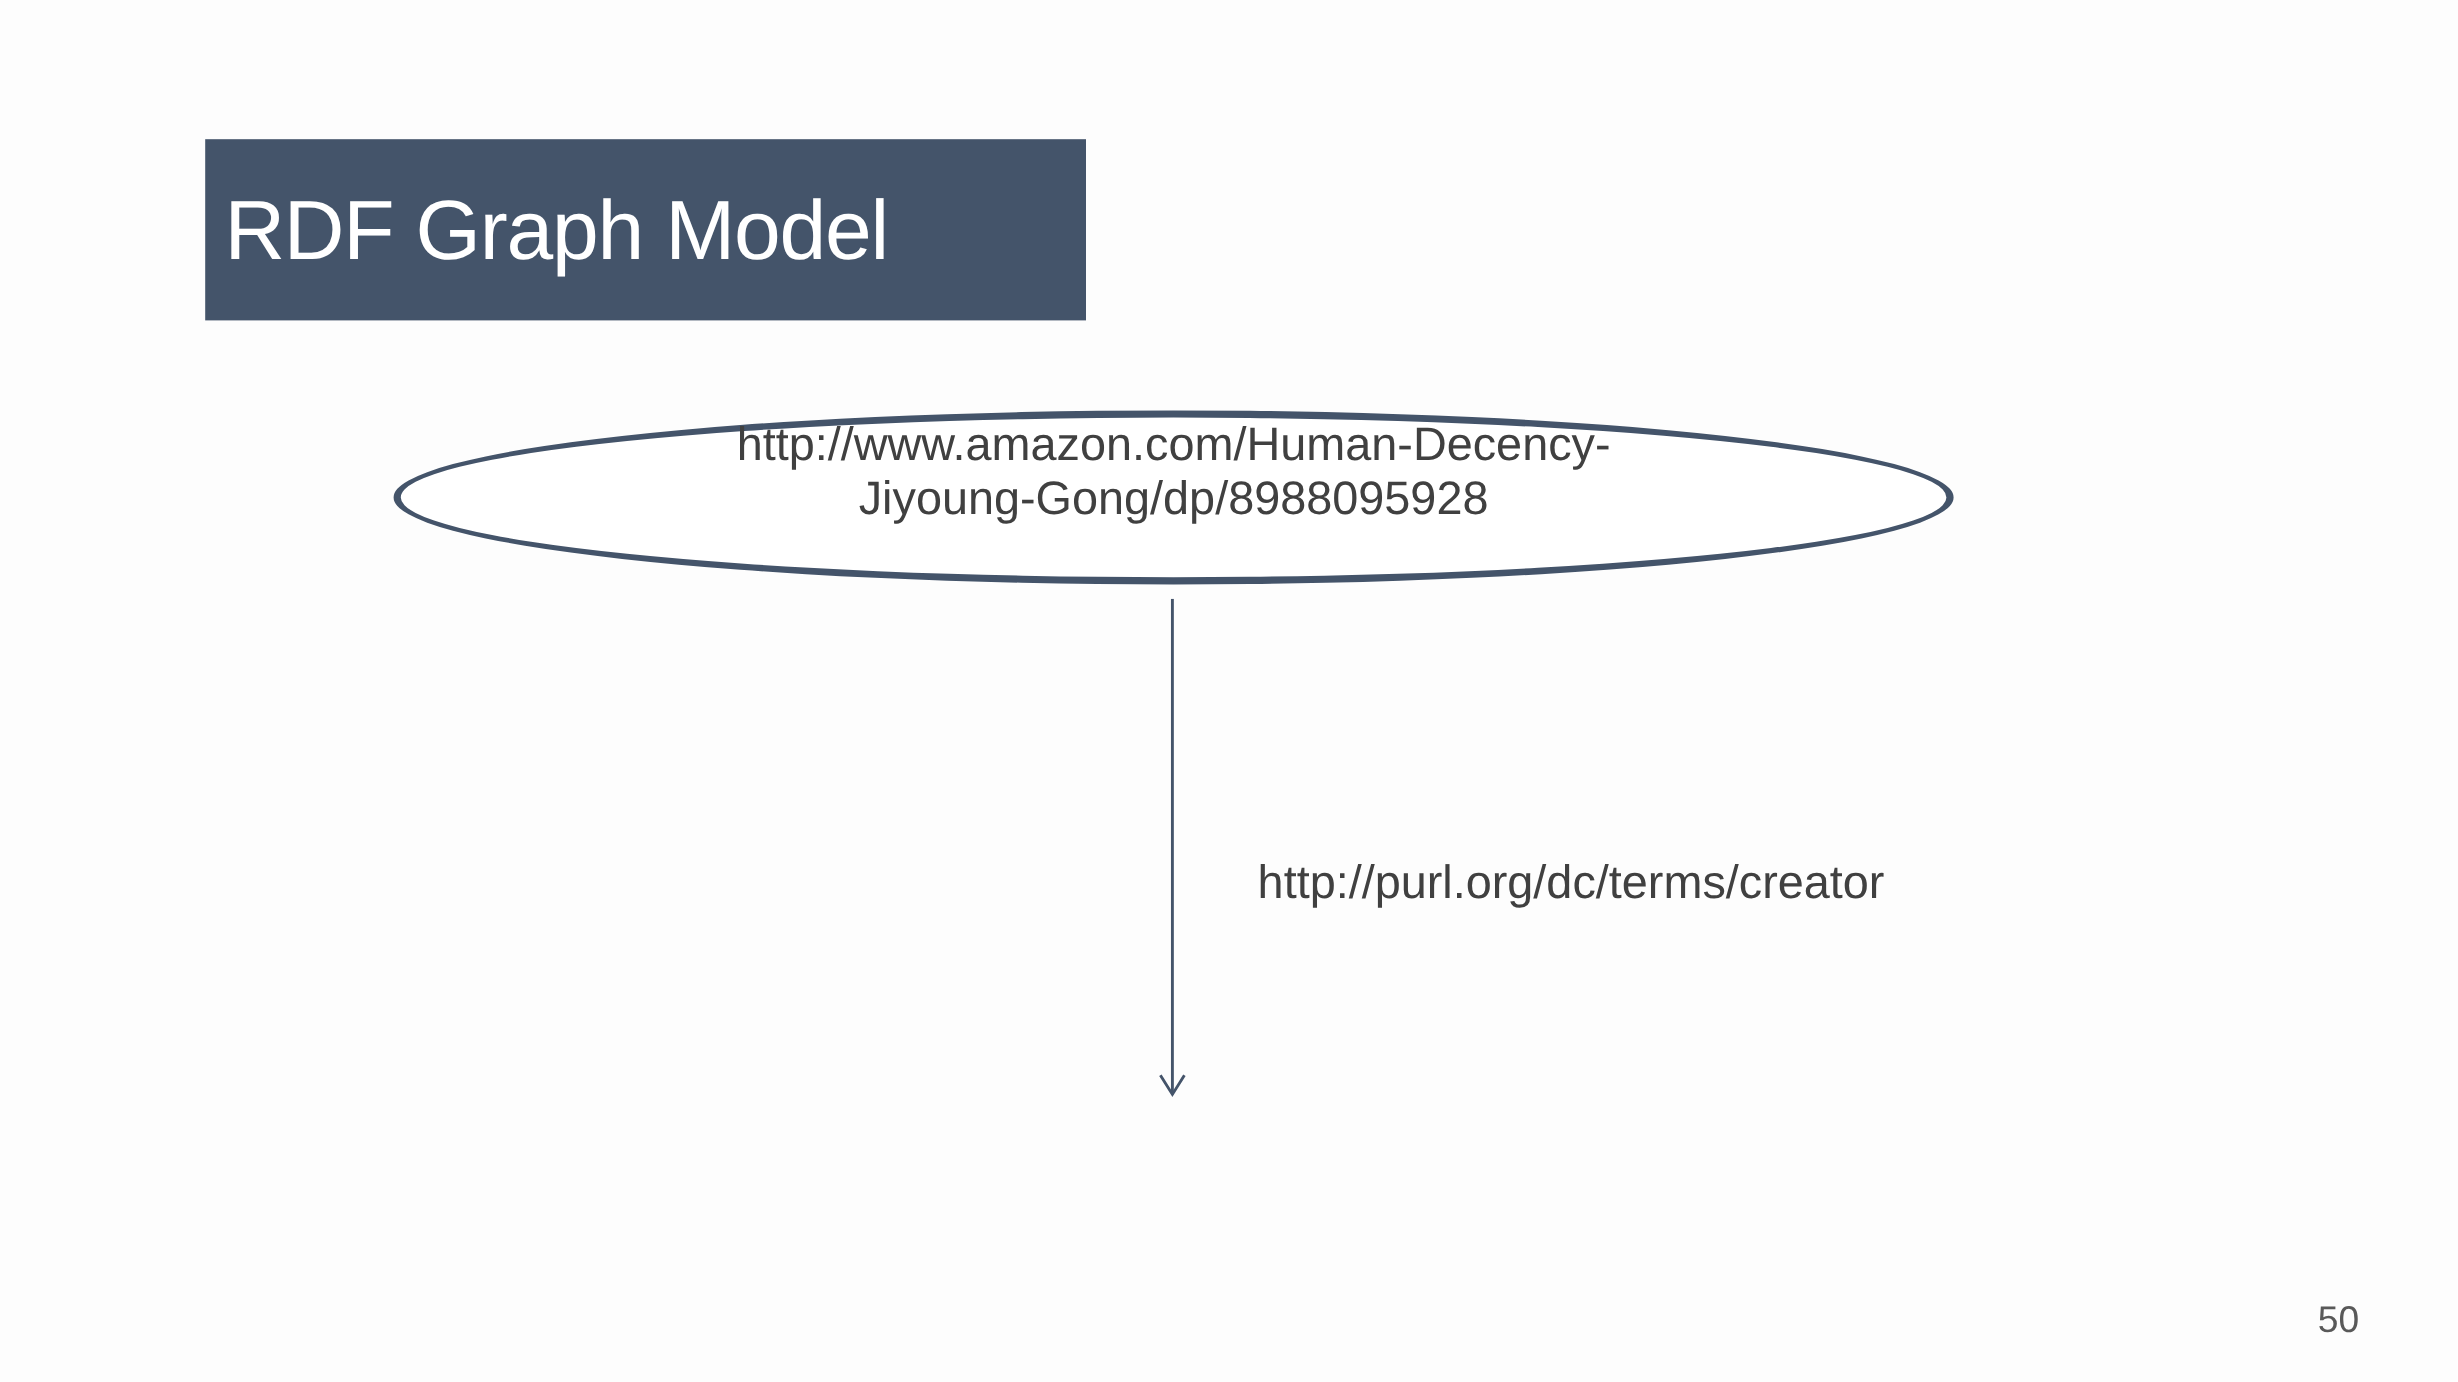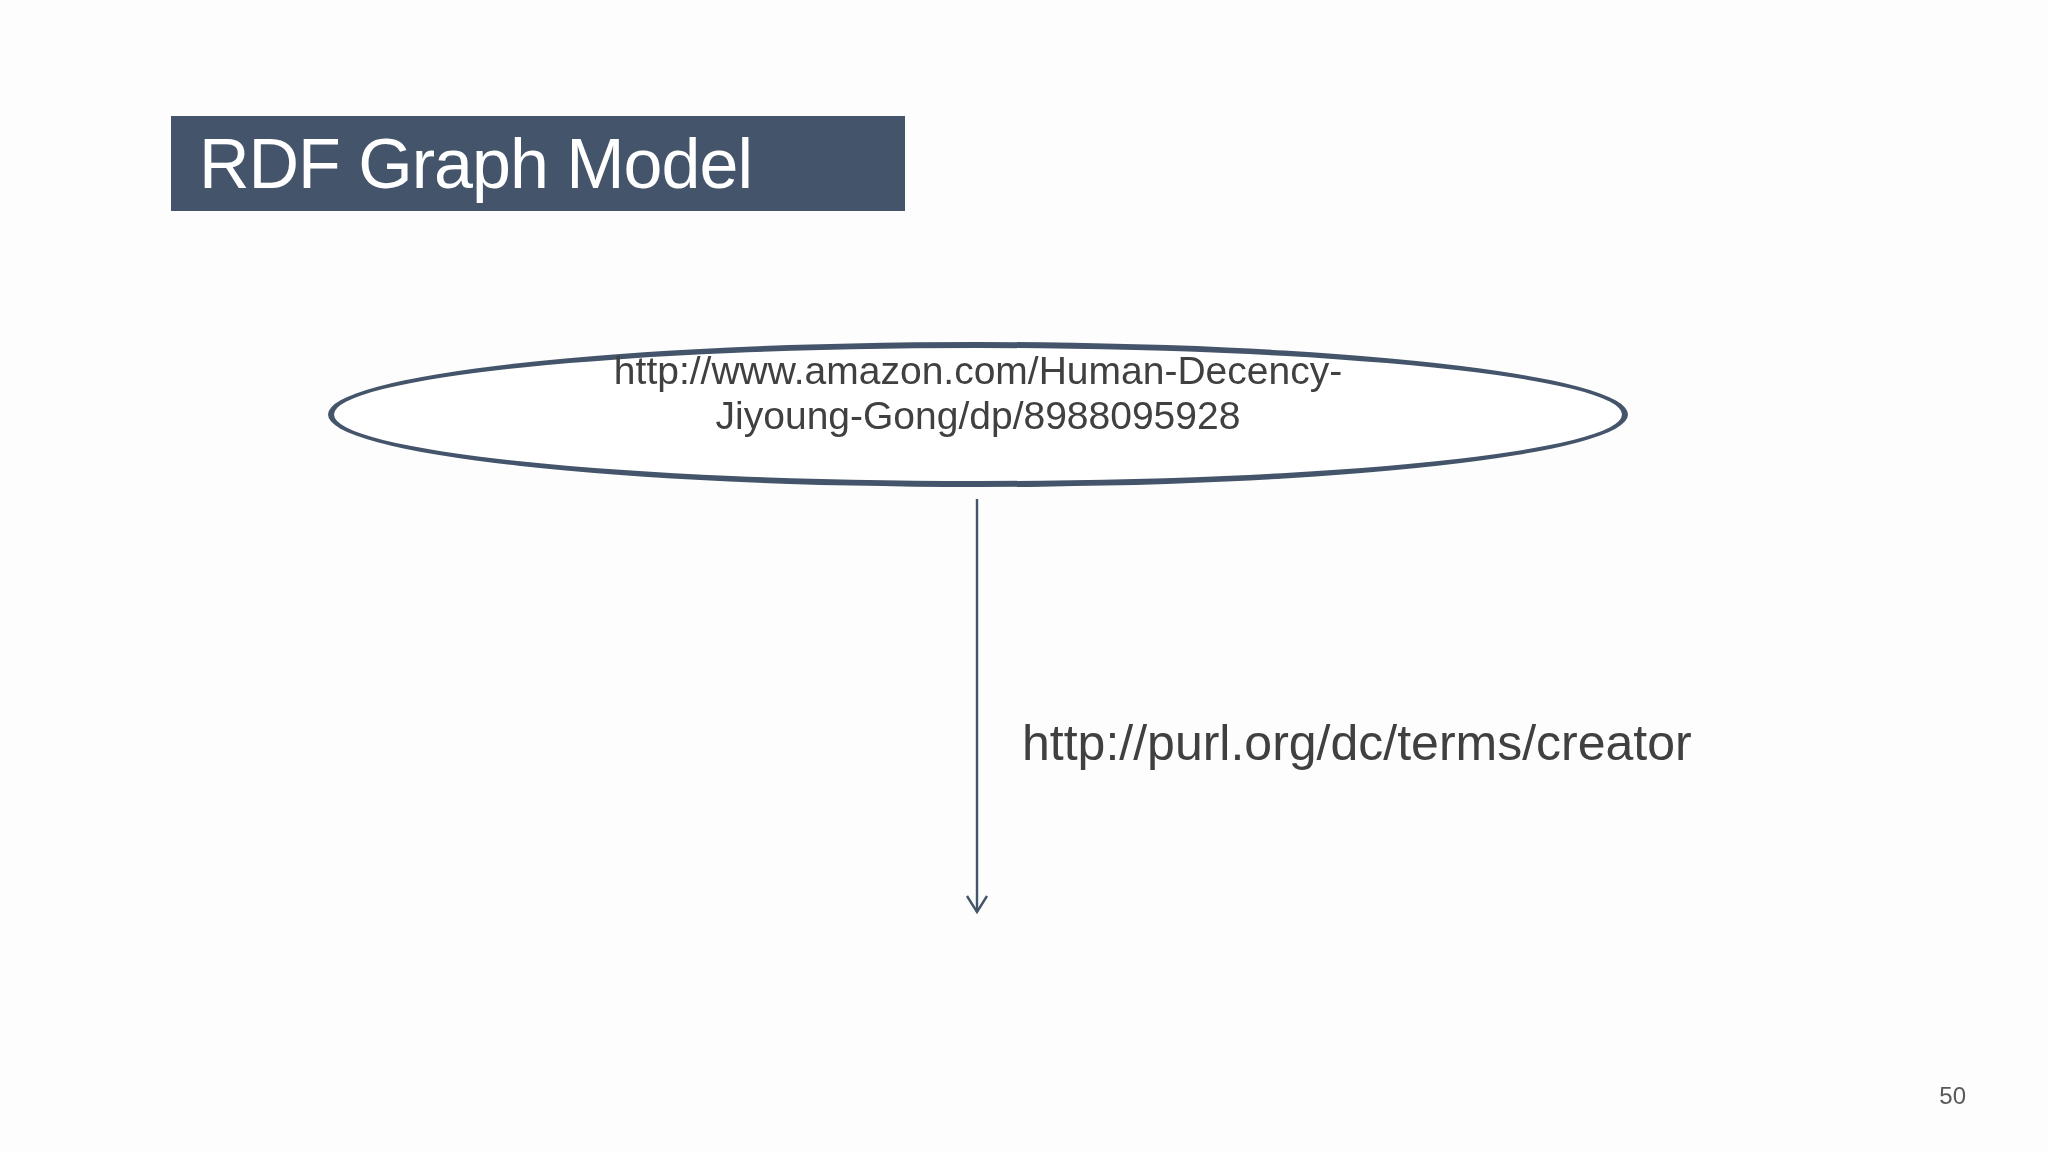--- a/index.html
+++ b/index.html
@@ -17,25 +17,25 @@
   }
   .slide {
     position: relative;
     width: 2048px; height: 1152px;
     background: var(--background);
     overflow: hidden;
   }
   .title-box {
     position: absolute;
     left: 171px; top: 116px;
-    width: 734px; height: 95px;
+    width: 734px; height: 151px;
     background: var(--accent);
     display: flex;
     align-items: center;
-    padding-left: 28px;
+    padding-left: 16px;
   }
   .title-box .title-text {
     color: var(--title-text);
     font-size: 70px;
     font-weight: 400;
     letter-spacing: -1px;
     white-space: nowrap;
   }
   .subject-ellipse {
     position: absolute;
@@ -61,41 +61,41 @@
     width: 26px; height: 417px;
   }
   .predicate-arrow line,
   .predicate-arrow polyline {
     stroke: var(--accent);
     stroke-width: 2.4;
     fill: none;
   }
   .predicate-label {
     position: absolute;
-    left: 1022px; top: 714px;
-    font-size: 50px;
+    left: 1048px; top: 714px;
+    font-size: 39px;
     color: var(--node-text);
     white-space: nowrap;
     text-align: right;
   }
   .object-rect {
     position: absolute;
     left: 328px; top: 913px;
     width: 1300px; height: 107px;
     border: 8px solid var(--accent);
     background: var(--node-fill);
     box-shadow: 2px 3px 3px rgba(68, 84, 106, 0.18);
     display: flex;
     align-items: center;
     justify-content: center;
   }
   .page-number {
     position: absolute;
     right: 82px; top: 1082px;
-    font-size: 24px;
+    font-size: 31px;
     color: var(--page-number);
   }
 </style>
 </head>
 <body>
 
 <div class="slide">
 
   <div class="title-box">
     <span class="title-text">RDF Graph Model</span>

